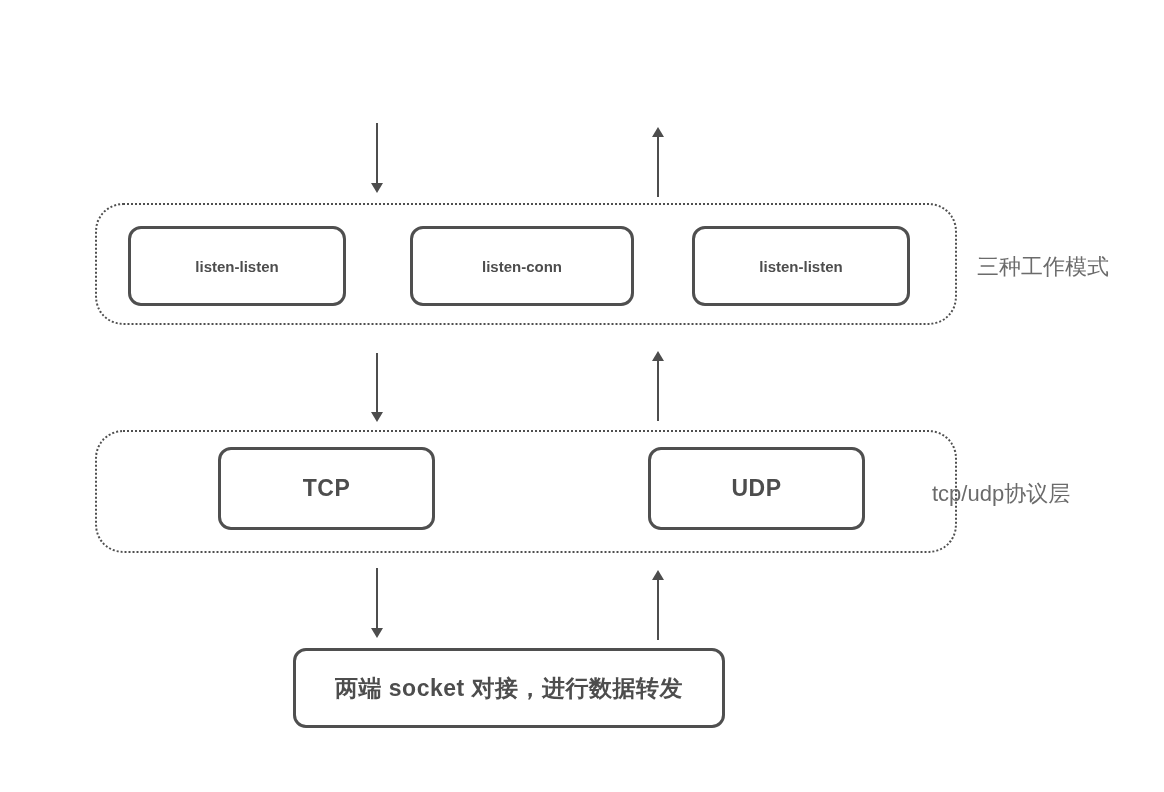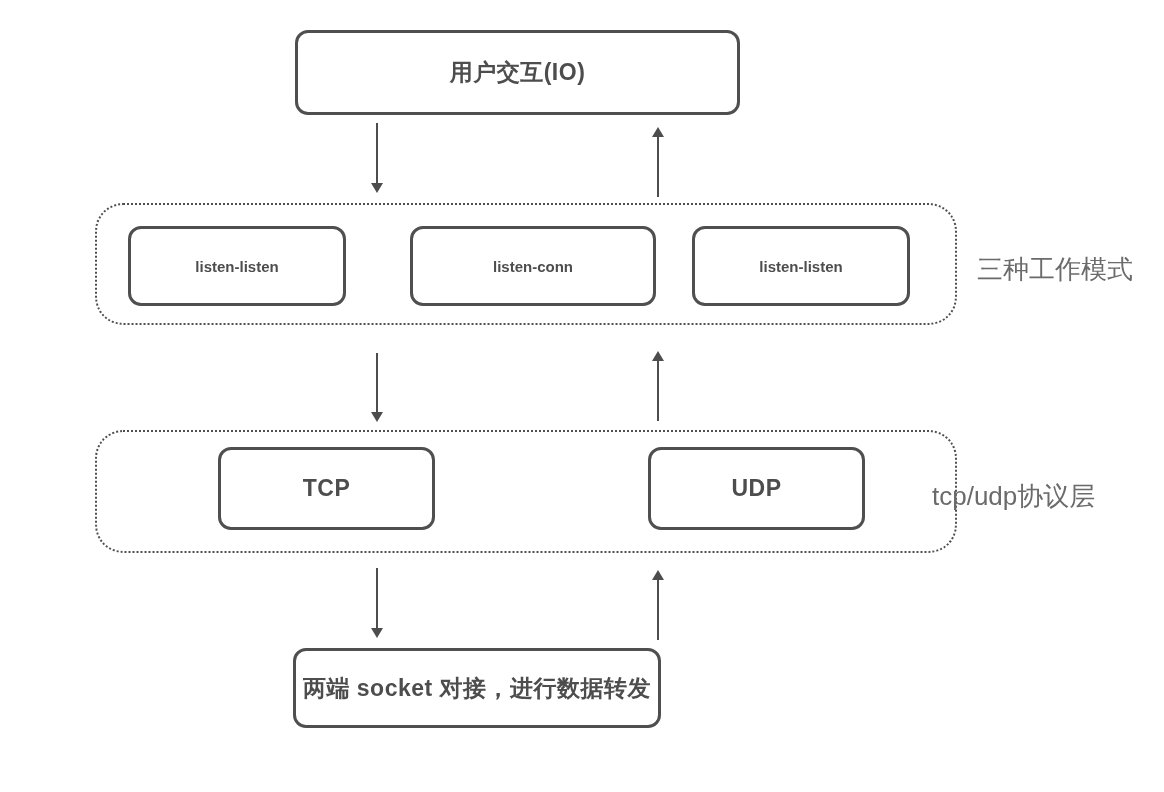--- a/index.html
+++ b/index.html
@@ -33,21 +33,21 @@
   
   .group {
     position: absolute;
     border: 2px dotted #4f4f4f;
     border-radius: 28px;
     background: transparent;
   }
   
   .side-label {
     position: absolute;
-    font-size: 26px;
+    font-size: 22px;
     color: #6b6b6b;
     white-space: nowrap;
     font-weight: normal;
   }
   
   .arrow { position: absolute; width: 12px; }
   .arrow .shaft {
     position: absolute;
     left: 5px;
     width: 2px;
@@ -64,38 +64,35 @@
     border-right: 6px solid transparent;
   }
   .arrow.down .head { bottom: 0; border-top: 10px solid #4d4d4d; }
   .arrow.up .head { top: 0; border-bottom: 10px solid #4d4d4d; }
 </style>
 </head>
 <body>
 
 <div class="canvas">
 
-  <div class="node node-lg" style="left:295px; top:30px; width:445px; height:85px;">
-    <span>用户交互(IO)</span>
-  </div>
 
   <div class="arrow down" style="left:371px; top:123px; height:70px;">
     <div class="shaft"></div>
     <div class="head"></div>
   </div>
   <div class="arrow up" style="left:652px; top:127px; height:70px;">
     <div class="shaft"></div>
     <div class="head"></div>
   </div>
 
   <div class="group" style="left:95px; top:203px; width:862px; height:122px;"></div>
   <div class="node node-md" style="left:128px; top:226px; width:218px; height:80px;">
     <span>listen-listen</span>
   </div>
-  <div class="node node-md" style="left:410px; top:226px; width:246px; height:80px;">
+  <div class="node node-md" style="left:410px; top:226px; width:224px; height:80px;">
     <span>listen-conn</span>
   </div>
   <div class="node node-md" style="left:692px; top:226px; width:218px; height:80px;">
     <span>listen-listen</span>
   </div>
   <div class="side-label" style="left:977px; top:252px;">三种工作模式</div>
 
   <div class="arrow down" style="left:371px; top:353px; height:69px;">
     <div class="shaft"></div>
     <div class="head"></div>
@@ -116,17 +113,17 @@
 
   <div class="arrow down" style="left:371px; top:568px; height:70px;">
     <div class="shaft"></div>
     <div class="head"></div>
   </div>
   <div class="arrow up" style="left:652px; top:570px; height:70px;">
     <div class="shaft"></div>
     <div class="head"></div>
   </div>
 
-  <div class="node node-lg" style="left:293px; top:648px; width:368px; height:80px;">
+  <div class="node node-lg" style="left:293px; top:648px; width:432px; height:80px;">
     <span>两端 socket 对接，进行数据转发</span>
   </div>
 
 </div>
 
 </body></html>

